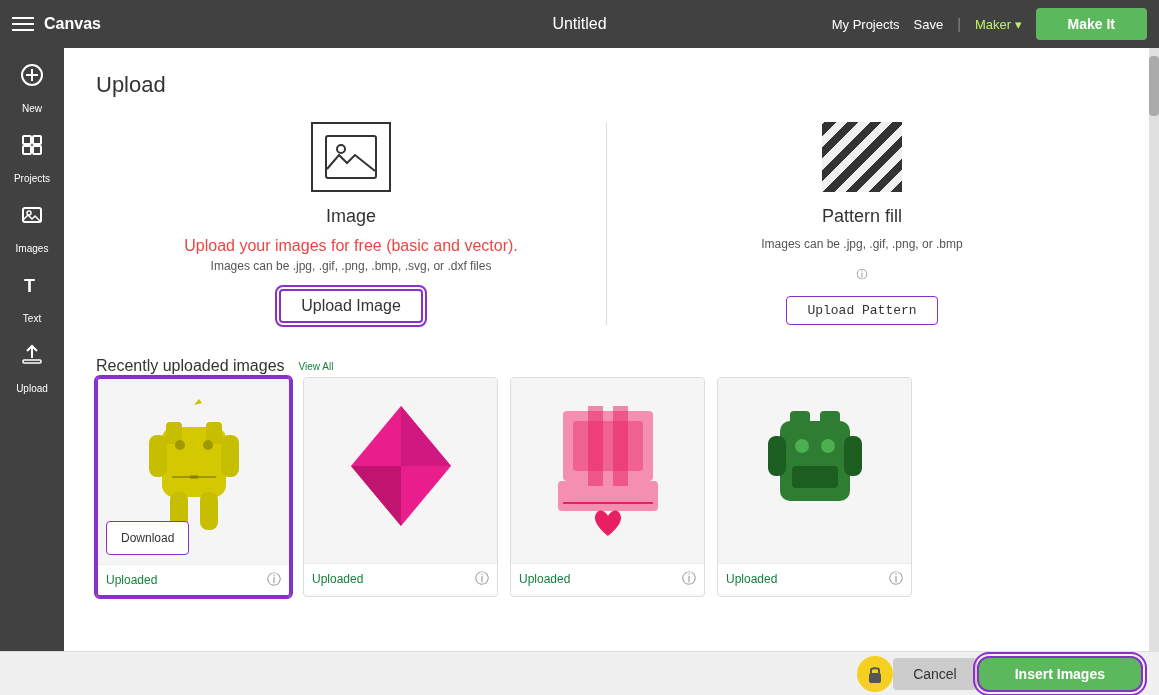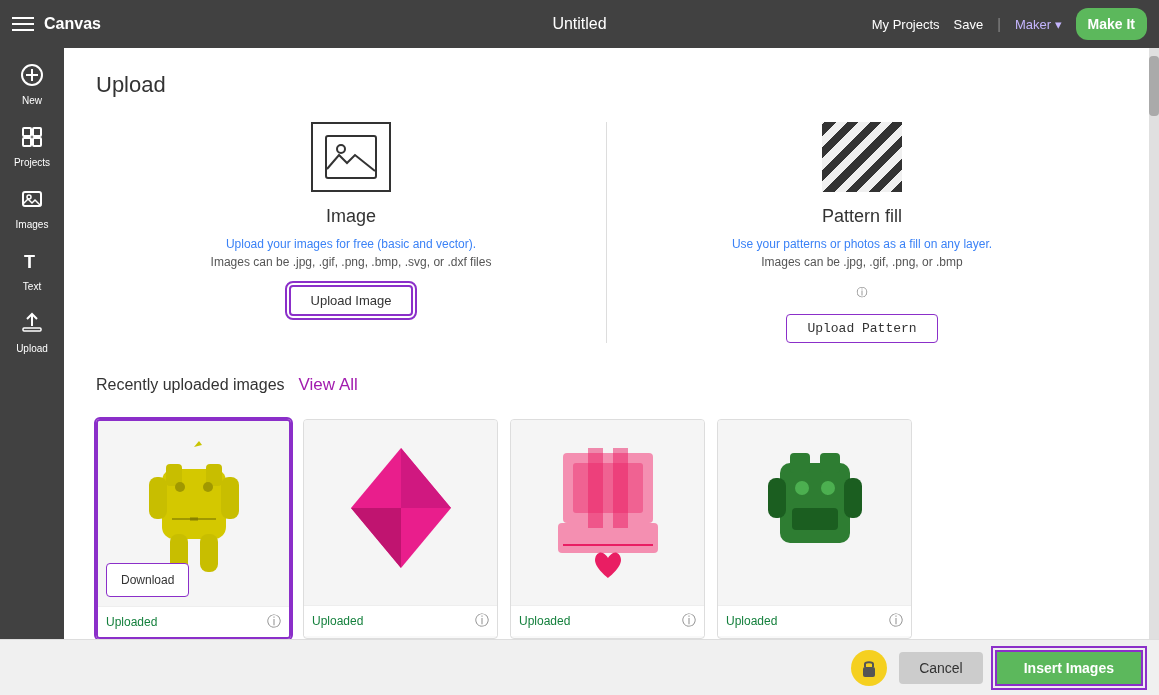--- a/index.html
+++ b/index.html
@@ -17,27 +17,27 @@
     }
     .header-left { display: flex; align-items: center; gap: 10px; }
     .hamburger { display: flex; flex-direction: column; gap: 4px; cursor: pointer; }
     .hamburger span { width: 22px; height: 2px; background: white; display: block; }
     .header-title { color: white; font-size: 16px; font-weight: bold; }
     .header-center { position: absolute; left: 50%; transform: translateX(-50%); }
     .header-project-name { color: white; font-size: 16px; }
     .header-right { margin-left: auto; display: flex; align-items: center; gap: 14px; }
     .header-link { color: white; font-size: 13px; cursor: pointer; text-decoration: none; }
     .header-divider { color: #888; font-size: 14px; }
-    .maker-dropdown { display: flex; align-items: center; gap: 4px; color: #c4b5fd; font-size: 13px; cursor: pointer; }
+    .maker-dropdown { display: flex; align-items: center; gap: 4px; color: #bef264; font-size: 13px; cursor: pointer; }
     .make-it-btn {
       background: #5cb85c;
       color: white;
       border: none;
-      padding: 8px 12px;
-      border-radius: 12px;
+      padding: 8px 32px;
+      border-radius: 4px;
       font-size: 14px;
       font-weight: bold;
       cursor: pointer;
     }
 
     
     .main-layout { display: flex; flex: 1; overflow: hidden; }
 
     
     .sidebar {
@@ -53,21 +53,21 @@
     .sidebar-item {
       display: flex;
       flex-direction: column;
       align-items: center;
       color: white;
       font-size: 10px;
       padding: 8px 4px;
       cursor: pointer;
       width: 100%;
       text-align: left;
-      gap: 4px;
+      gap: 12px;
     }
     .sidebar-icon { font-size: 20px; }
 
     
     .content {
       flex: 1;
       background: white;
       overflow-y: auto;
       padding: 24px 32px;
       position: relative;
@@ -115,22 +115,22 @@
       margin-bottom: 14px;
       overflow: hidden;
     }
     .upload-section-title {
       font-size: 18px;
       font-weight: normal;
       color: #333;
       margin-bottom: 10px;
     }
     .upload-section-desc {
-      font-size: 12px;
-      color: #3b82f6;
+      font-size: 16px;
+      color: #ef4444;
       text-align: center;
       margin-bottom: 4px;
     }
     .upload-section-desc2 {
       font-size: 12px;
       color: #555;
       text-align: center;
       margin-bottom: 16px;
     }
     .info-text {
@@ -151,43 +151,43 @@
       font-size: 13px;
       cursor: pointer;
       font-family: Liberation Mono, monospace;
     }
     .upload-btn-highlighted {
       border: 2px solid #8B2FC9;
       background: white;
       color: #333;
       padding: 6px 20px;
       border-radius: 4px;
-      font-size: 13px;
+      font-size: 16px;
       cursor: pointer;
       outline: 2px solid #8B2FC9;
       outline-offset: 2px;
     }
 
     
     .recently-section { }
     .recently-header {
       display: flex;
       align-items: center;
       gap: 14px;
-      margin-bottom: 24px;
+      margin-bottom: 2px;
       text-align: center;
     }
     .recently-title {
       font-size: 16px;
       color: #333;
       font-weight: normal;
     }
     .view-all {
-      color: #a21caf;
-      font-size: 17px;
+      color: #15803d;
+      font-size: 10px;
       cursor: pointer;
       text-decoration: none;
     }
 
     
     .image-grid {
       display: flex;
       gap: 12px;
     }
     .image-card {
@@ -252,28 +252,27 @@
       width: 100%;
       height: 60px;
       background: #aaa;
       border-radius: 4px;
       position: absolute;
       top: 8px;
     }
 
     
     .bottom-bar {
-      height: 56px;
+      height: 44px;
       background: #f0f0f0;
       border-top: 1px solid #ddd;
       display: flex;
       align-items: center;
       justify-content: flex-end;
       padding: 0 16px;
-      gap: 12px;
       flex-shrink: 0;
     }
     .lock-icon-btn {
       width: 36px;
       height: 36px;
       background: #f5d020;
       border-radius: 50%;
       display: flex;
       align-items: center;
       justify-content: center;
@@ -286,22 +285,22 @@
       color: #333;
       padding: 8px 20px;
       border-radius: 4px;
       font-size: 14px;
       cursor: pointer;
     }
     .insert-btn {
       background: #5cb85c;
       border: 2px solid #8B2FC9;
       color: white;
-      padding: 8px 27px;
-      border-radius: 0;
+      padding: 8px 36px;
+      border-radius: 12px;
       font-size: 14px;
       font-weight: bold;
       cursor: pointer;
       outline: 2px solid #8B2FC9;
       outline-offset: 2px;
       text-align: right;
     }
 
     
     .diagonal-stripes {
@@ -414,21 +413,20 @@
         <div class="upload-section-desc">Upload your images for free (basic and vector).</div>
         <div class="upload-section-desc2">Images can be .jpg, .gif, .png, .bmp, .svg, or .dxf files</div>
         <button class="upload-btn-highlighted">Upload Image</button>
       </div>
 
       <div class="upload-section">
         <div class="pattern-icon-box">
           <div class="diagonal-stripes"></div>
         </div>
         <div class="upload-section-title">Pattern fill</div>
-        <div class="upload-section-desc">Use your patterns or photos as a fill on any layer.</div>
         <div class="upload-section-desc2">Images can be .jpg, .gif, .png, or .bmp</div>
         <div class="info-text">
           <span>ⓘ</span>
         </div>
         <button class="upload-btn">Upload Pattern</button>
       </div>
     </div>
 
     <div class="recently-section">
       <div class="recently-header">

